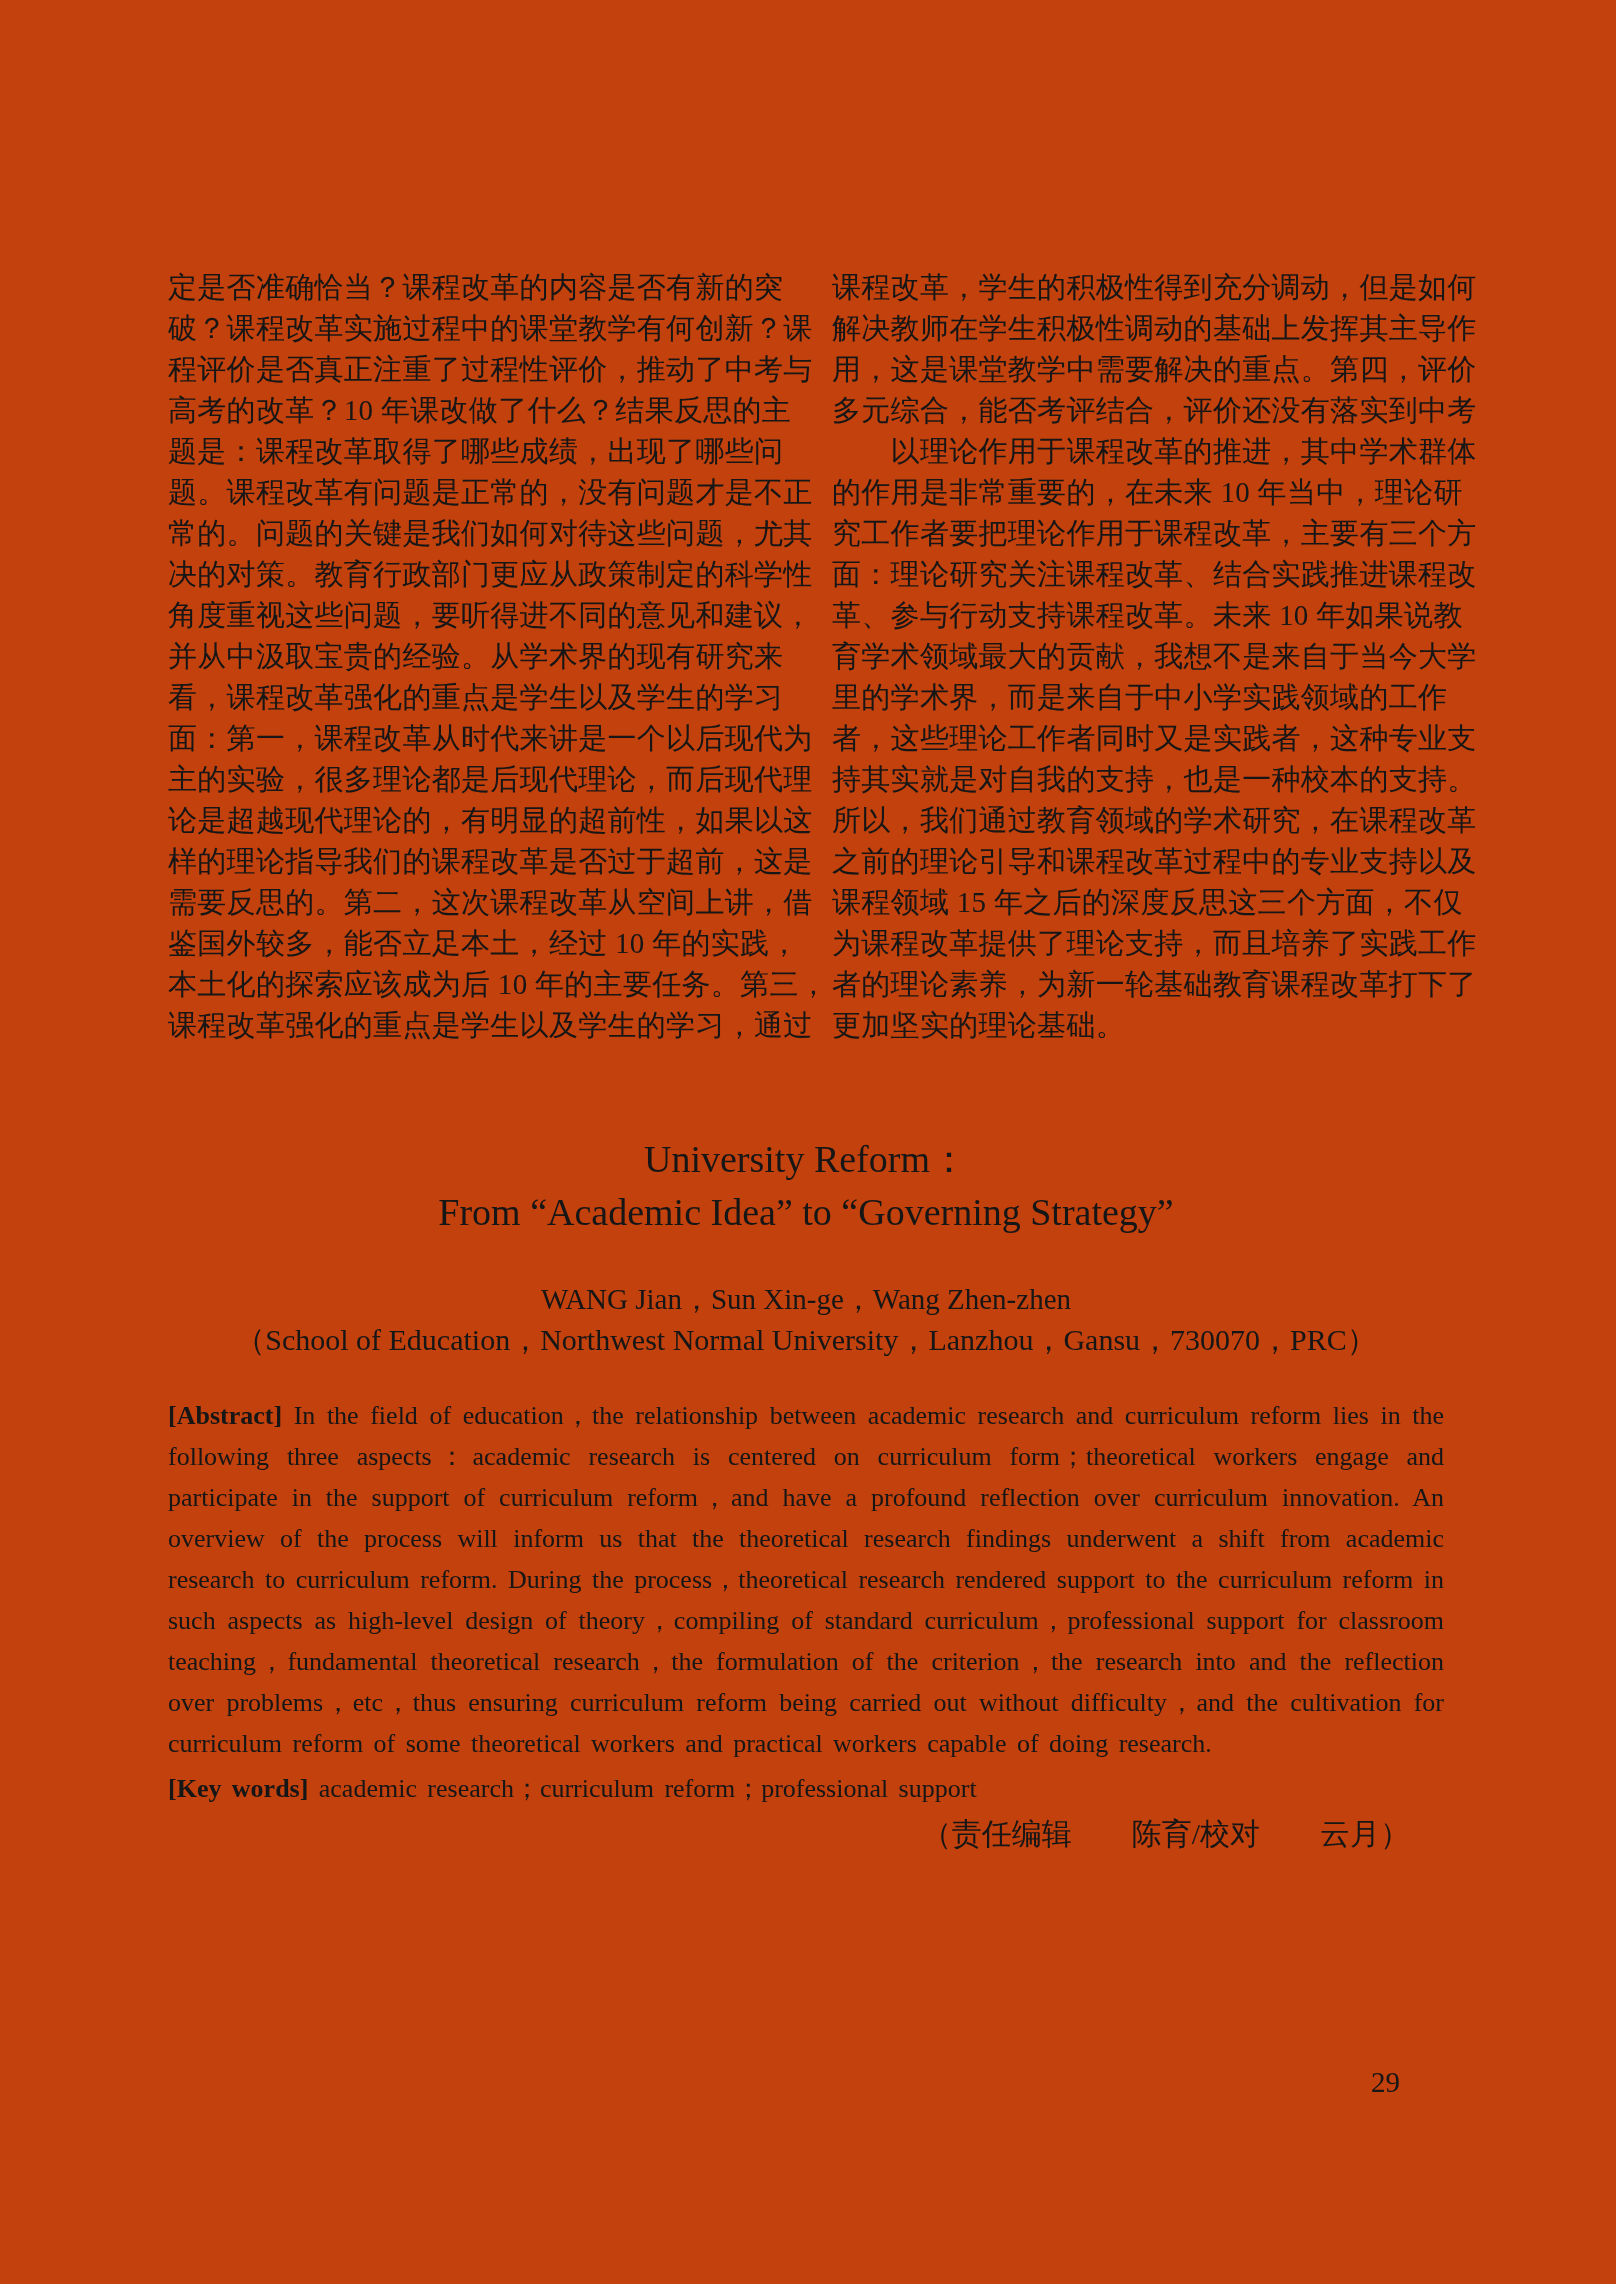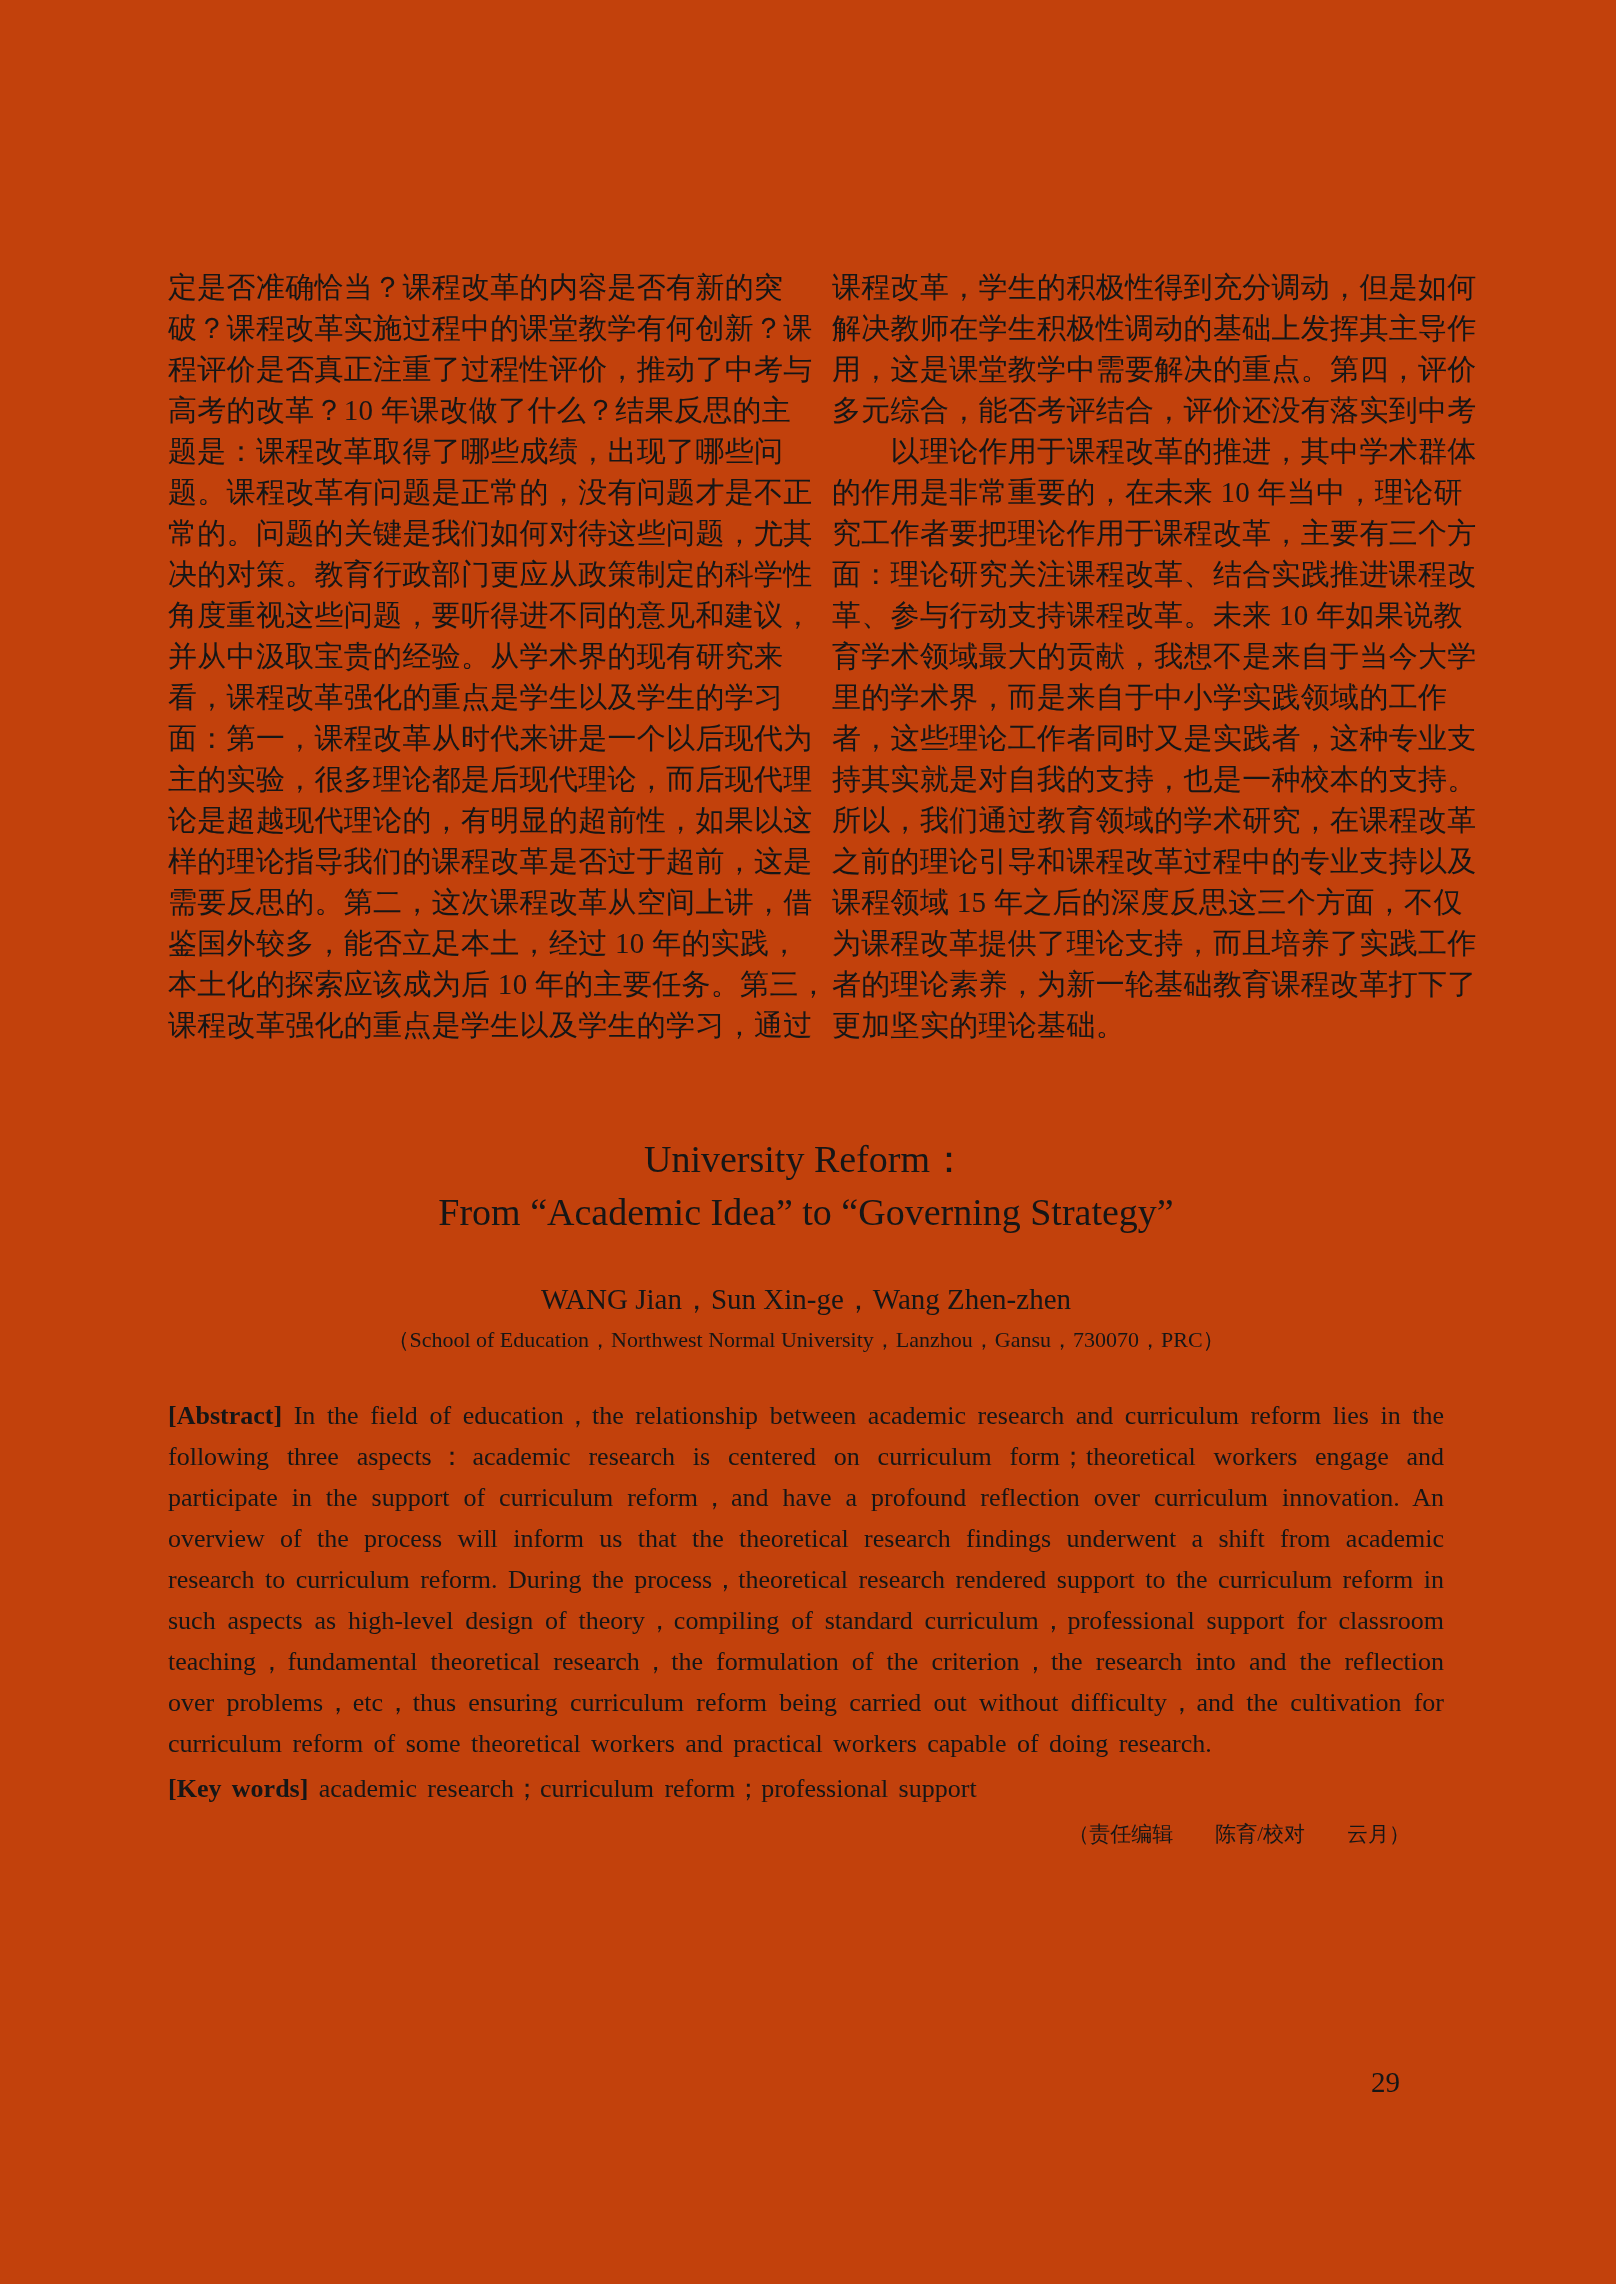--- a/index.html
+++ b/index.html
@@ -62,21 +62,21 @@
     text-align: center;
     font-size: 29px;
     line-height: 36px;
   }
   .affiliation-line {
     position: absolute;
     top: 1323px;
     left: 168px;
     width: 1276px;
     text-align: center;
-    font-size: 22px;
+    font-size: 30px;
     line-height: 34px;
   }
 
   
   .meta-block {
     position: absolute;
     top: 1395px;
     left: 168px;
     width: 1276px;
   }
@@ -89,21 +89,21 @@
   }
   .keywords-par {
     margin-top: 3.9px;
   }
   .meta-label {
     font-weight: bold;
     margin-top: 8px;
   }
   .editor-credit {
     margin-top: 6.5px;
-    font-size: 21px;
+    font-size: 30px;
     line-height: 38px;
     text-align: right;
     padding-right: 34px;
   }
 
   .page-number {
     position: absolute;
     top: 2067px;
     left: 1371px;
     font-size: 29px;

